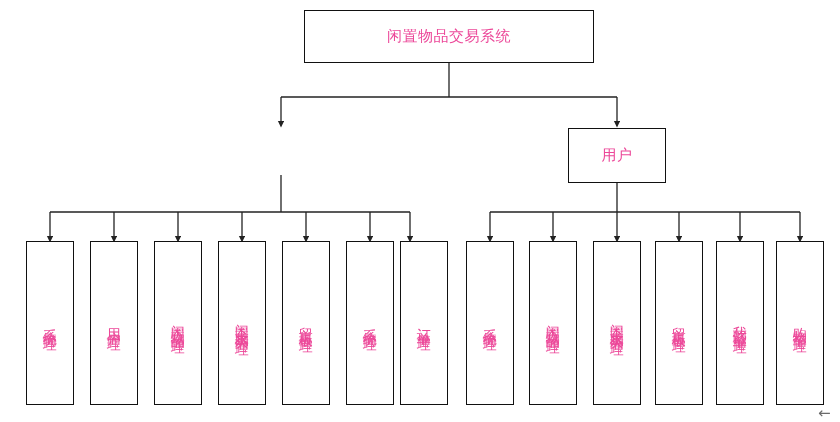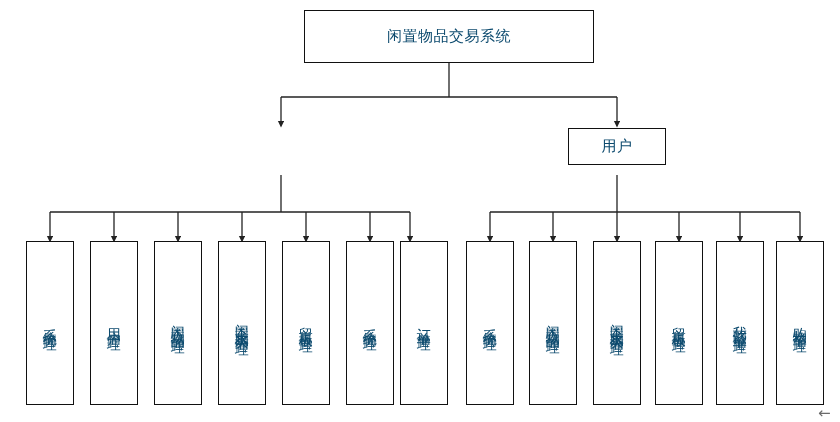--- a/index.html
+++ b/index.html
@@ -28,21 +28,21 @@
     position: absolute;
     box-sizing: border-box;
     border: 1px solid #111111;
     background: #ffffff;
     display: flex;
     align-items: center;
     justify-content: center;
     z-index: 2;
   }
   .node-label {
-    color: #0c4a6e;
+    color: #ec4899;
     text-align: center;
     line-height: 1.18;
   }
   
   .node-h .node-label {
     font-size: 15px;
     letter-spacing: 0.5px;
     white-space: nowrap;
   }
   
@@ -102,21 +102,21 @@
       <path d="M740,212 L740,239" marker-end="url(#arrowhead)"></path>
       <path d="M800,212 L800,239" marker-end="url(#arrowhead)"></path>
     </g>
   </svg>
 
   <div class="node node-h" style="left:304px; top:10px; width:290px; height:53px;">
     <span class="node-label">闲置物品交易系统</span>
   </div>
 
 
-  <div class="node node-h" style="left:568px; top:128px; width:98px; height:37px;">
+  <div class="node node-h" style="left:568px; top:128px; width:98px; height:55px;">
     <span class="node-label">用户</span>
   </div>
 
   <div class="node node-v" style="left:26px; top:241px; width:48px; height:164px;">
     <span class="node-label">系统管理</span>
   </div>
   <div class="node node-v" style="left:90px; top:241px; width:48px; height:164px;">
     <span class="node-label">用户管理</span>
   </div>
   <div class="node node-v" style="left:154px; top:241px; width:48px; height:164px;">

